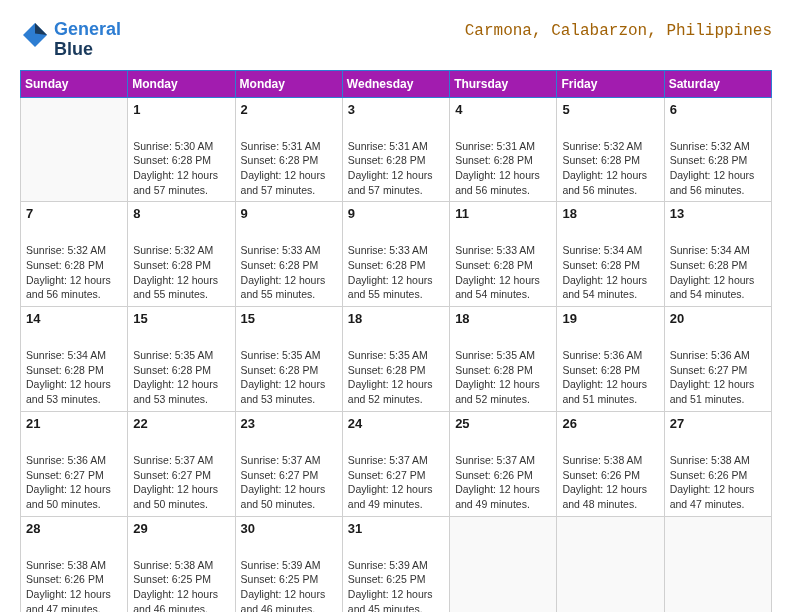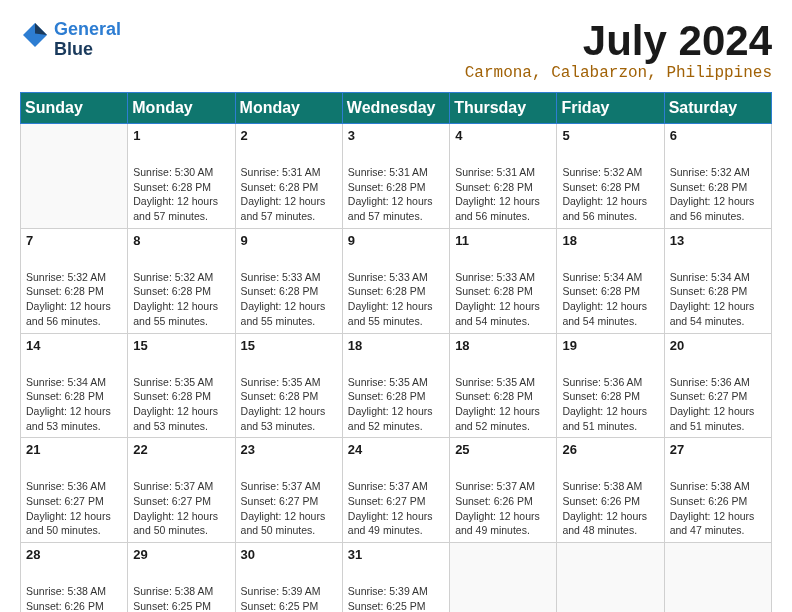--- a/index.html
+++ b/index.html
@@ -47,25 +47,25 @@
       color: #a16207;
       margin-top: 2px;
       font-family: Liberation Mono, monospace;
     }
     .calendar {
       width: 100%;
       border-collapse: collapse;
       font-size: 11px;
     }
     .calendar th {
-      background: #0f766e;
+      background: #a21caf;
       color: #fff;
       padding: 6px 4px;
       text-align: left;
-      font-size: 16px;
+      font-size: 12px;
       font-weight: bold;
       border: 1px solid #2d7dd2;
     }
     .calendar td {
       border: 1px solid #d0d0d0;
       vertical-align: top;
       padding: 4px 5px;
       width: 107px;
       min-height: 80px;
       background: #fff;
@@ -98,21 +98,20 @@
     <svg class="logo-icon" viewBox="0 0 40 40">
       <polygon points="20,4 36,20 20,36 4,20" fill="#2d7dd2"></polygon>
       <polygon points="20,4 36,20 20,18" fill="#1a3a5c"></polygon>
     </svg>
     <div class="logo-text">
       <div><span>General</span></div>
       <div>Blue</div>
     </div>
   </div>
   <div class="title-area">
-    <div class="month-year">July 2024</div>
     <div class="location">Carmona, Calabarzon, Philippines</div>
   </div>
 </div>
 
 <table class="calendar">
   <thead>
     <tr>
       <th>Sunday</th>
       <th>Monday</th>
       <th>Monday</th>

